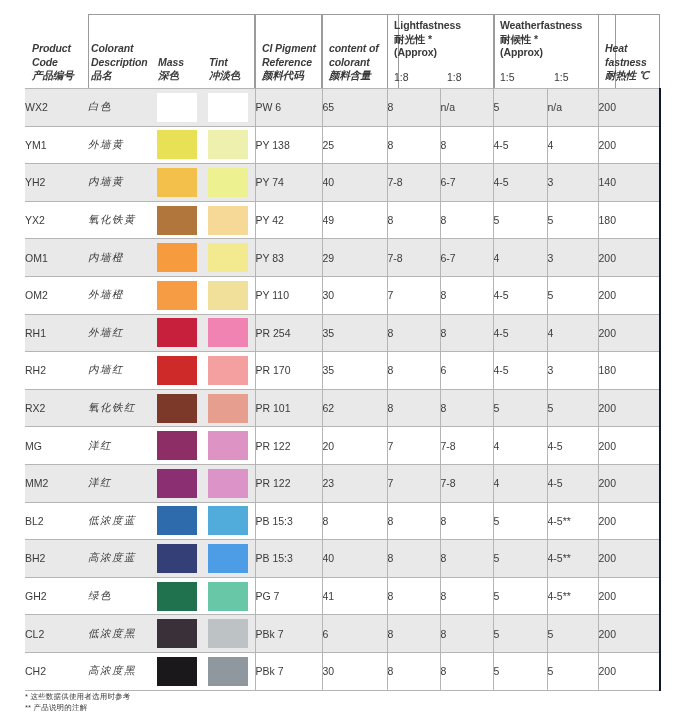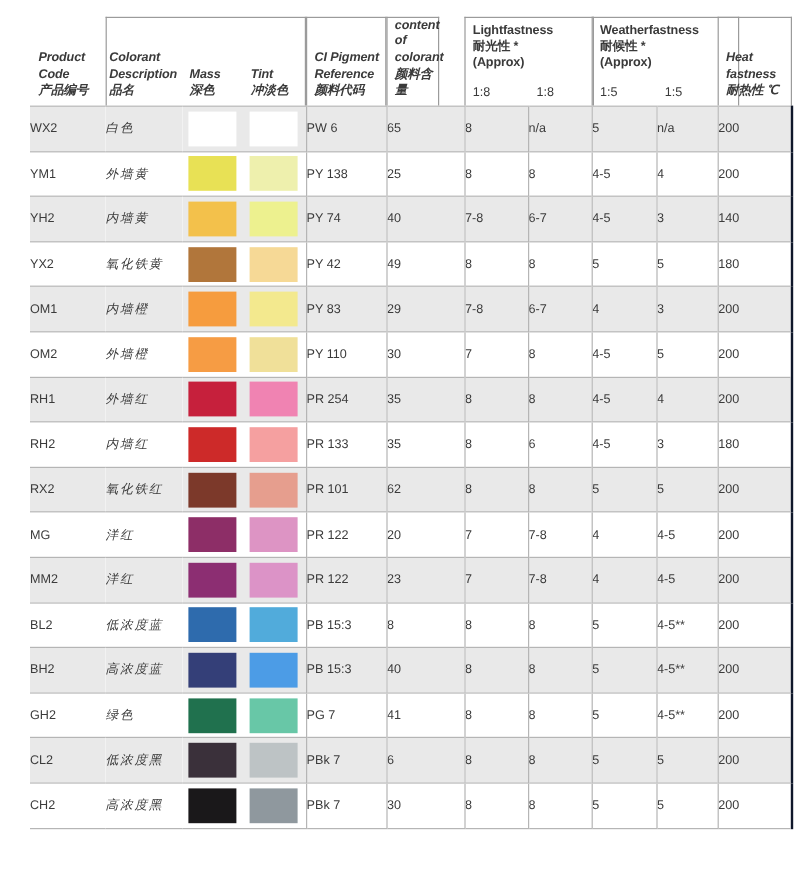--- a/index.html
+++ b/index.html
@@ -74,21 +74,21 @@
       <div class="hlabel" style="left:120px;">Tint
 冲淡色</div>
     </div>
 
     <div class="hdr-box" style="left:230px; width:67px;">
       <div class="hlabel" style="left:6px;margin-top:32px;">CI Pigment
 Reference
 颜料代码</div>
     </div>
 
-    <div class="hdr-box" style="left:297px; width:44px;">
+    <div class="hdr-box" style="left:297px; width:77px;">
       <div class="hlabel" style="left:6px;">content of
 colorant
 颜料含量</div>
     </div>
 
     <div class="hdr-box" style="left:362px; width:108px;">
       <div class="hlabel-top">Lightfastness
 耐光性 *
 (Approx)</div>
       <div class="hsub" style="left:6px;">1:8</div>
@@ -246,21 +246,21 @@
     </tr>
         <tr>
       <td class="c-code">RH2</td>
       <td class="c-desc">内墙红</td>
       <td>
         <div class="swatch mass" style="background: rgb(205, 42, 41);"></div>
       </td>
       <td>
         <div class="swatch tint" style="background: rgb(245, 160, 160);"></div>
       </td>
-      <td class="c-ci vline">PR 133</td>
+      <td class="c-ci vline">PR 170</td>
       <td class="c-num vline">35</td>
       <td class="c-val vline">8</td>
       <td class="c-val vline">6</td>
       <td class="c-val vline">4-5</td>
       <td class="c-val vline">3</td>
       <td class="c-val vline">180</td>
     </tr>
         <tr>
       <td class="c-code">RX2</td>
       <td class="c-desc">氧化铁红</td>
@@ -393,14 +393,18 @@
       <td class="c-num vline">30</td>
       <td class="c-val vline">8</td>
       <td class="c-val vline">8</td>
       <td class="c-val vline">5</td>
       <td class="c-val vline">5</td>
       <td class="c-val vline">200</td>
     </tr>
       </tbody>
   </table>
 
+  <div class="notes">
+    <div>*  这些数据供使用者选用时参考</div>
+    <div>** 产品说明的注解</div>
+  </div>
 
 </div>
 
 </body></html>

